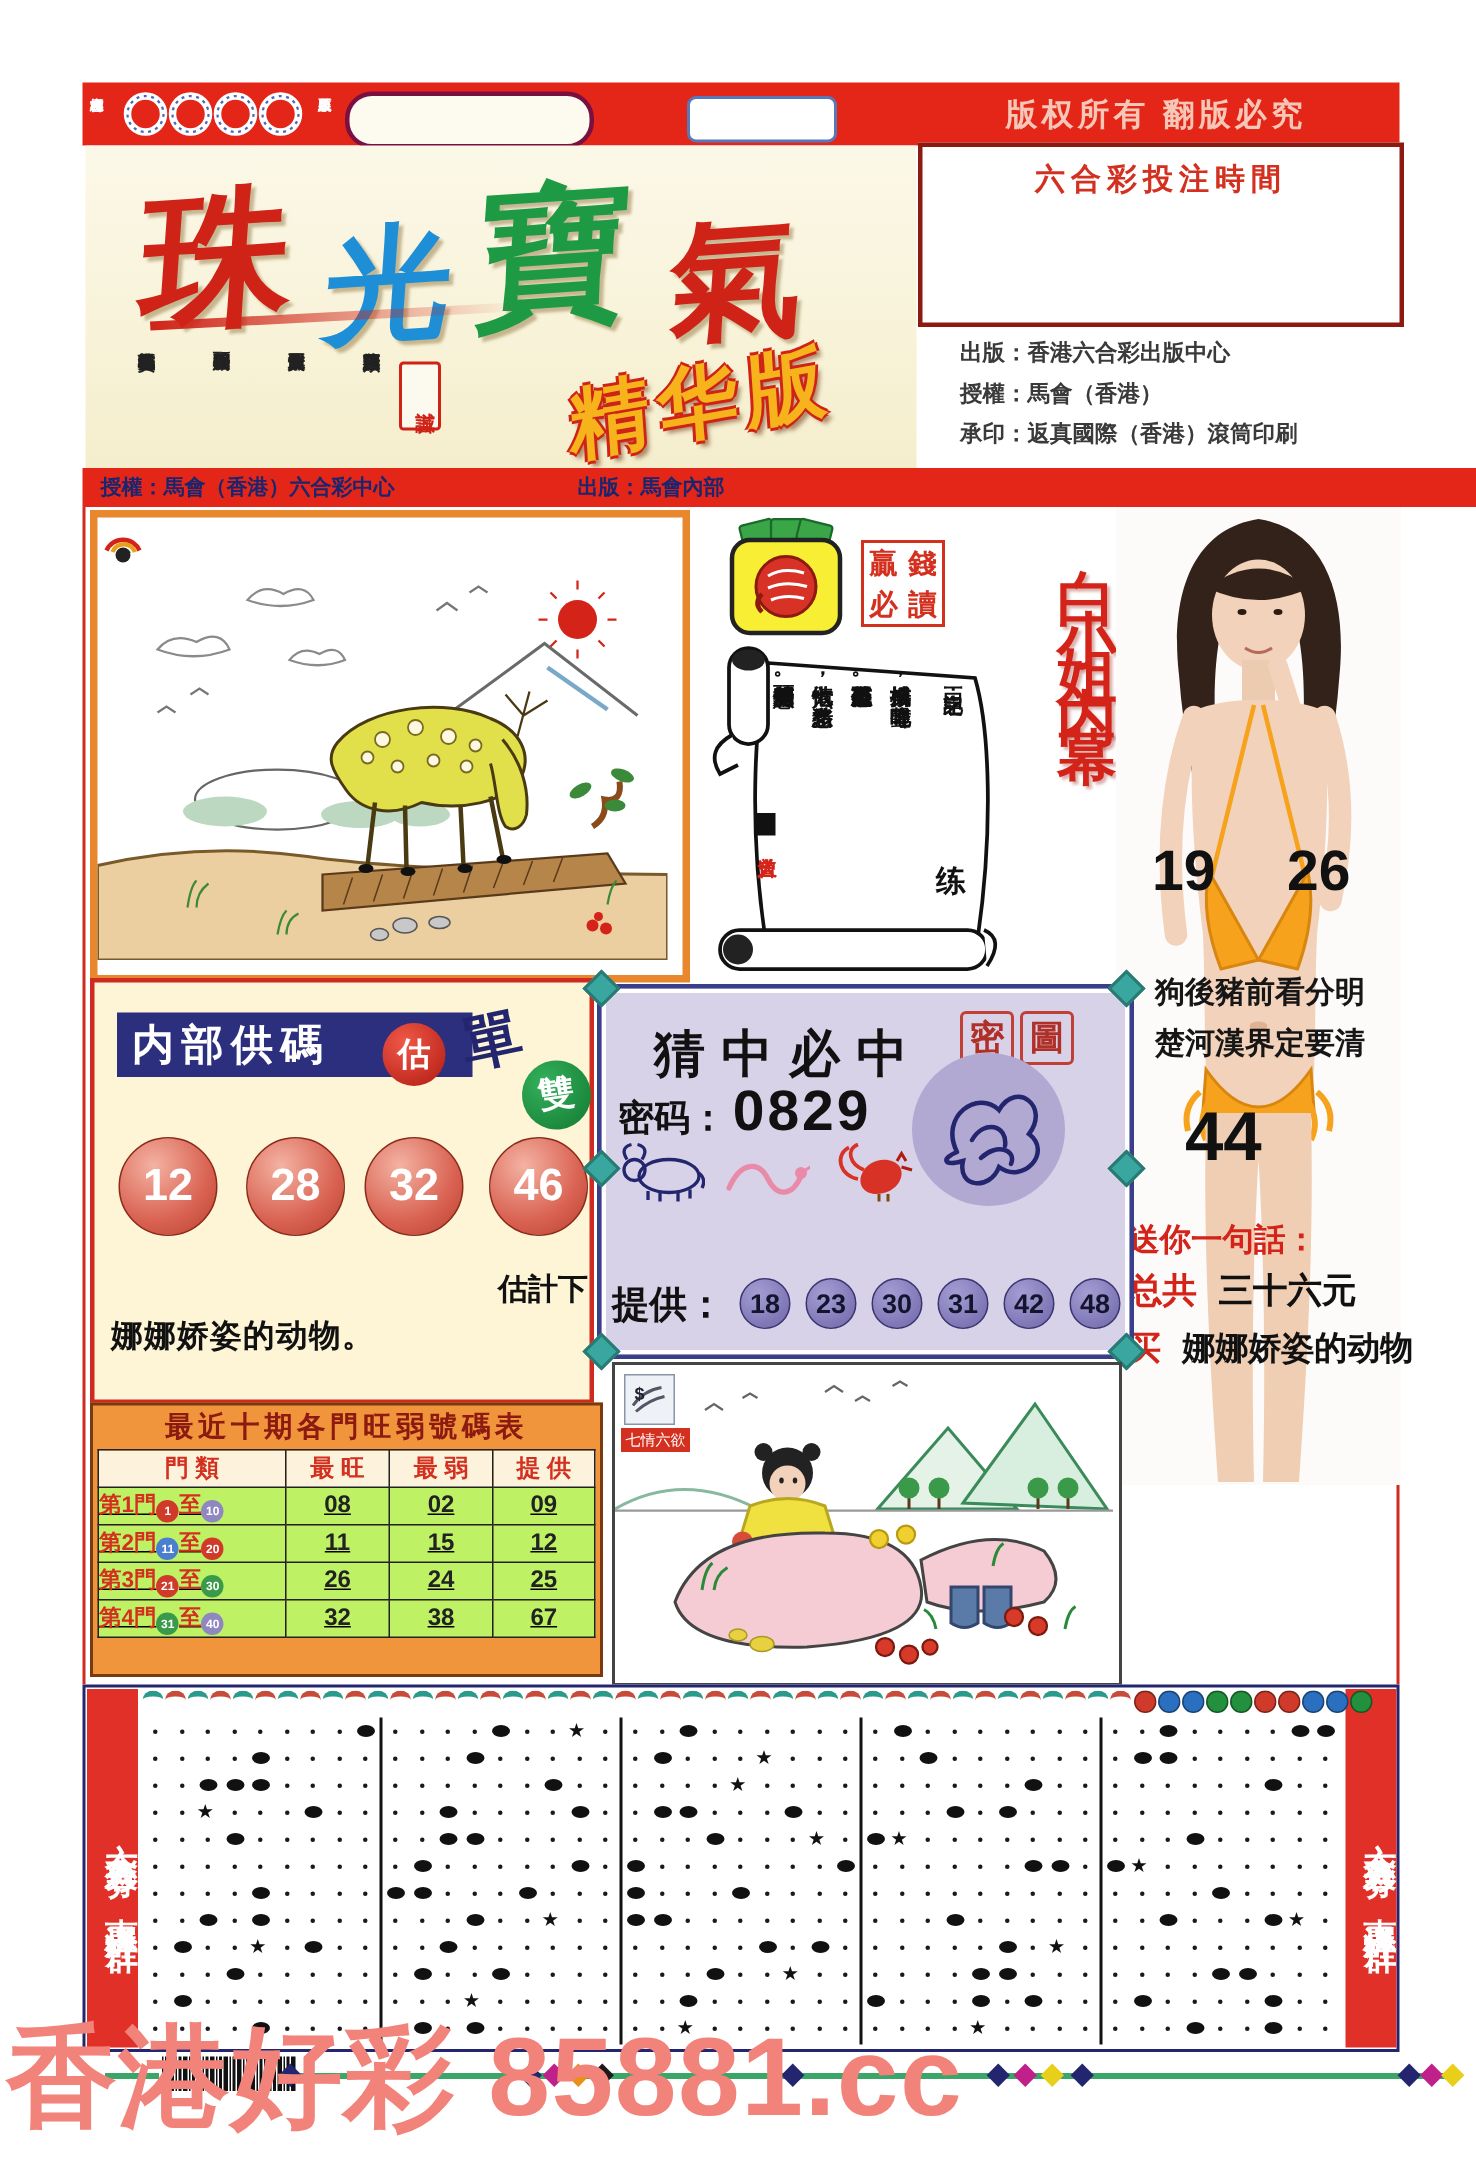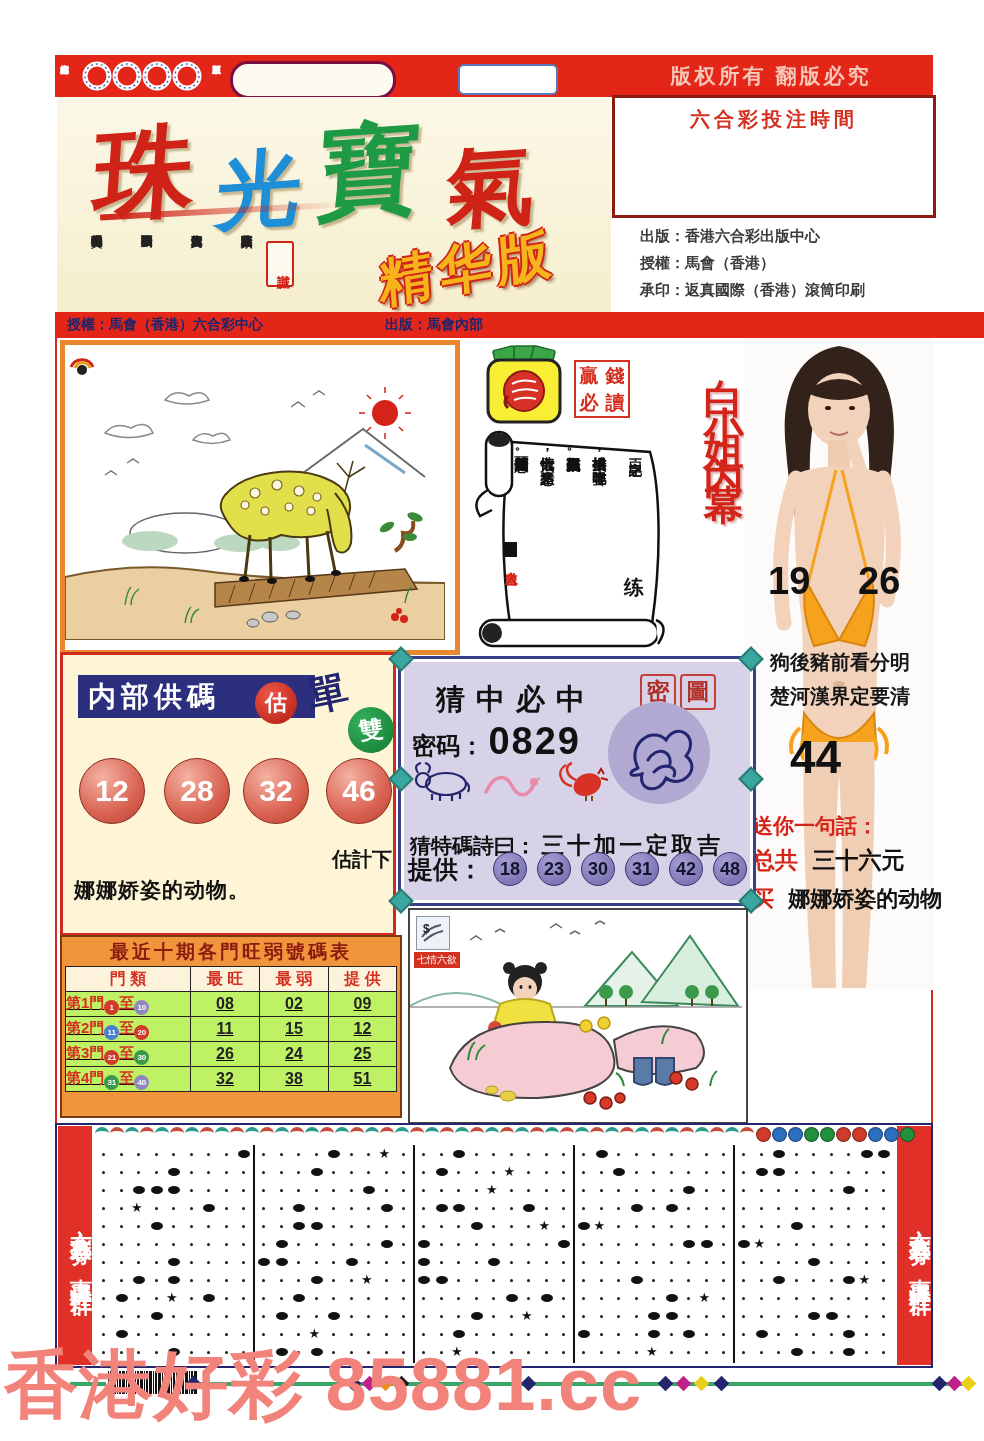--- a/index.html
+++ b/index.html
@@ -66,21 +66,21 @@
           font-weight:bold;text-align:center;line-height:46px;transform:rotate(-8deg);}
   .supball{position:absolute;top:758px;width:64px;height:64px;border-radius:50%;
            background:radial-gradient(circle at 35% 28%,#f4b2a2,#d96252 60%,#b8402e);
            border:1px solid #8c2a1a;color:#fff;font-size:30px;font-weight:bold;text-align:center;line-height:64px;}
   .supnote1{left:332px;top:846px;font-size:20px;font-weight:bold;color:#111;}
   .supnote2{left:74px;top:876px;font-size:21px;font-weight:bold;color:#111;letter-spacing:1px;}
 
   
   .guess{left:398px;top:656px;width:352px;height:244px;background:#d8d2e8;border:3px solid #3a3f8a;box-shadow:inset 0 0 0 3px #fff;}
   .gdiamond{position:absolute;width:14px;height:14px;background:#3aa6a0;border:2px solid #2a7a74;transform:rotate(45deg);}
-  .gtitle{left:436px;top:680px;font-size:29px;font-weight:bold;color:#111;letter-spacing:11px;}
+  .gtitle{left:436px;top:680px;font-size:34px;font-weight:bold;color:#111;letter-spacing:11px;}
   .gsealbox{position:absolute;top:674px;width:32px;height:32px;border:2px solid #c04038;border-radius:4px;
             color:#b03028;font-size:23px;font-weight:bold;text-align:center;line-height:32px;}
   .gcircle{left:608px;top:702px;width:102px;height:102px;border-radius:50%;background:#b2a9d2;}
   .gpass{left:412px;top:720px;}
   .gpass .lab{font-size:24px;font-weight:bold;color:#111;}
   .gpass .val{font-size:38px;font-weight:bold;color:#111;letter-spacing:2px;}
   .zrow{left:412px;top:760px;display:flex;gap:12px;}
   .gpoem{left:410px;top:830px;font-size:21px;font-weight:bold;color:#111;white-space:nowrap;}
   .gprov{left:408px;top:852px;display:flex;align-items:center;}
   .gprov .lab{font-size:25px;font-weight:bold;color:#111;}
@@ -391,24 +391,20 @@
       <circle cx="52" cy="22" r="4" fill="#e88aa8"></circle>
       <path d="M55,20 l5,-3" stroke="#e88aa8" stroke-width="2"></path>
     </svg>
     <svg width="58" height="42" viewBox="0 0 58 42">
       <path d="M22,24 C26,12 42,10 48,18 C52,26 44,36 32,36 C26,36 20,32 22,24 Z" fill="#d83226"></path>
       <path d="M20,26 C8,24 4,10 14,5 M24,20 C14,16 12,6 20,3" fill="none" stroke="#d83226" stroke-width="2.5"></path>
       <path d="M46,14 l3,-5 3,5 M49,18 l7,2" fill="none" stroke="#b01a10" stroke-width="2"></path>
       <path d="M34,36 v5 M40,36 v5" stroke="#7a4a10" stroke-width="2"></path>
     </svg>
   </div>
-  <div class="abs gpoem serif">
-    <span>猜特碼詩曰：</span>
-    <span style="font-size:23px;letter-spacing:3px;">三十加一定取吉</span>
-  </div>
   <div class="abs gprov">
     <span class="lab">提供：</span>
     <span class="gball">18</span>
     <span class="gball">23</span>
     <span class="gball">30</span>
     <span class="gball">31</span>
     <span class="gball">42</span>
     <span class="gball">48</span>
   </div>
 
@@ -437,21 +433,21 @@
       <tr class="hc-row">
         <td class="hc-gate"><span>第3門</span><span class="mini" style="background: rgb(208, 58, 42);">21</span><span>至</span><span class="mini" style="background: rgb(58, 154, 74);">30</span></td>
         <td class="hc-num">26</td>
             <td class="hc-num">24</td>
             <td class="hc-num">25</td>
       </tr>
       <tr class="hc-row">
         <td class="hc-gate"><span>第4門</span><span class="mini" style="background: rgb(58, 154, 74);">31</span><span>至</span><span class="mini" style="background: rgb(145, 135, 192);">40</span></td>
         <td class="hc-num">32</td>
             <td class="hc-num">38</td>
-            <td class="hc-num">51</td>
+            <td class="hc-num">67</td>
       </tr>
     </tbody>
       </table>
   </div>
 
   <div class="abs illus2">
     <svg width="332" height="208" viewBox="0 0 332 208">
       <path d="M0,96 Q45,70 95,96" fill="none" stroke="#88b8a0" stroke-width="2"></path>
       <path d="M175,96 L222,42 L268,96 Z" fill="#e4f2e8" stroke="#3a8a5a" stroke-width="2"></path>
       <path d="M232,92 L280,26 L328,96 Z" fill="#d8eede" stroke="#3a8a5a" stroke-width="2"></path>

